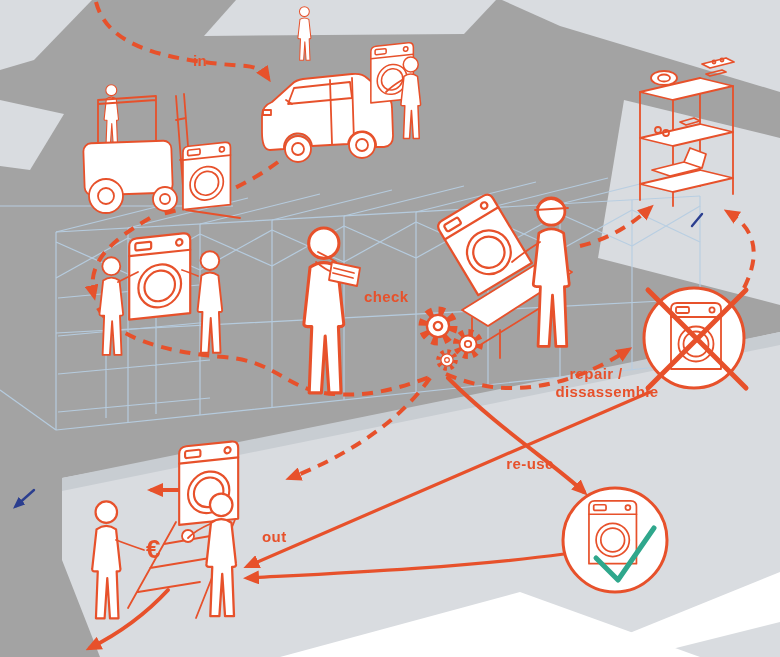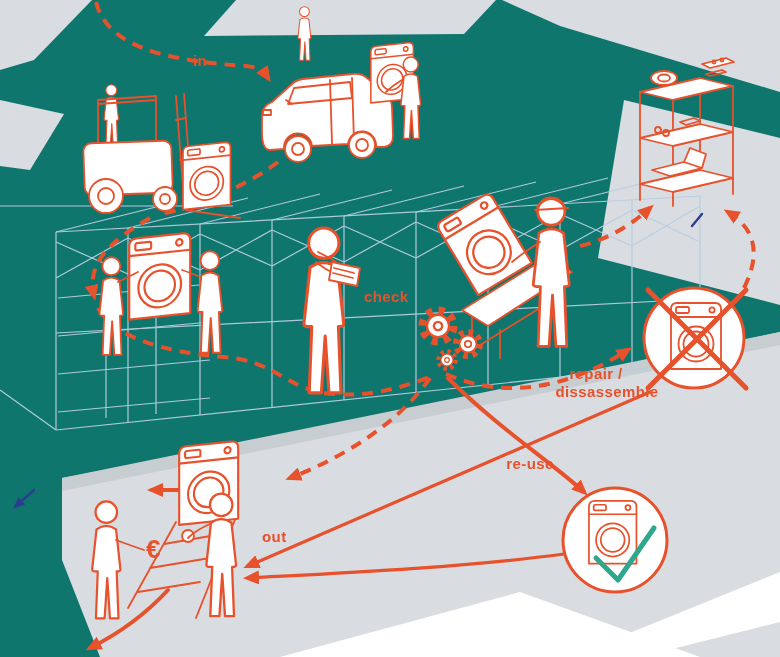--- a/index.html
+++ b/index.html
@@ -1,16 +1,16 @@
 <!DOCTYPE html>
 <html style="--accent: #e7512b; --wireframe: #b7cee2; --block-gray: #d9dce0; --block-gray-dark: #c8cdd2; --check-green: #2fa78c; --navy: #2b3e8f;"><head>
 <meta charset="utf-8">
 <style>
   html,body{margin:0;padding:0;background:#fff;}
-  #stage{position:relative;width:780px;height:657px;overflow:hidden;background:#0f766e;
+  #stage{position:relative;width:780px;height:657px;overflow:hidden;background:#a3a3a3;
          font-family:"Liberation Sans",sans-serif;}
   svg{display:block}
   .gray{fill:var(--block-gray,#d9dce0);stroke:none}
   .graydark{fill:var(--block-gray-dark,#c8cdd2);stroke:none}
   .whitepatch{fill:#fff;stroke:none}
   .blue{stroke:var(--wireframe,#b7cee2);fill:none;stroke-width:1.2}
   .rs{stroke:var(--accent,#e7512b);fill:none;stroke-width:1.8;stroke-linecap:round;stroke-linejoin:round}
   .rf{stroke:var(--accent,#e7512b);fill:#fff;stroke-width:1.8;stroke-linejoin:round}
   .bigcirc{stroke:var(--accent,#e7512b);fill:#fff;stroke-width:3}
   .xmark{stroke:var(--accent,#e7512b);fill:none;stroke-width:5;stroke-linecap:round}

